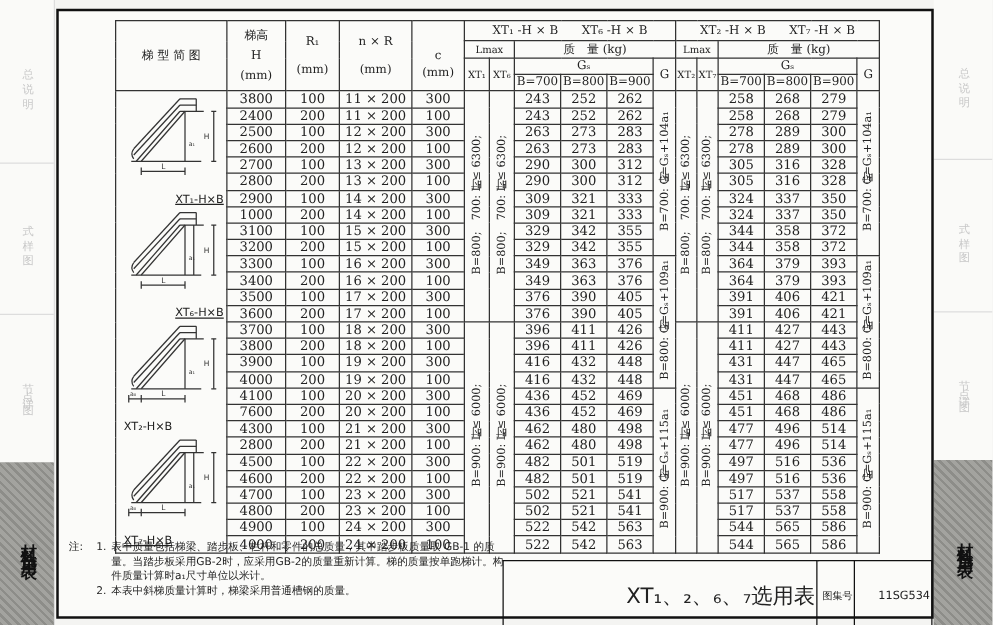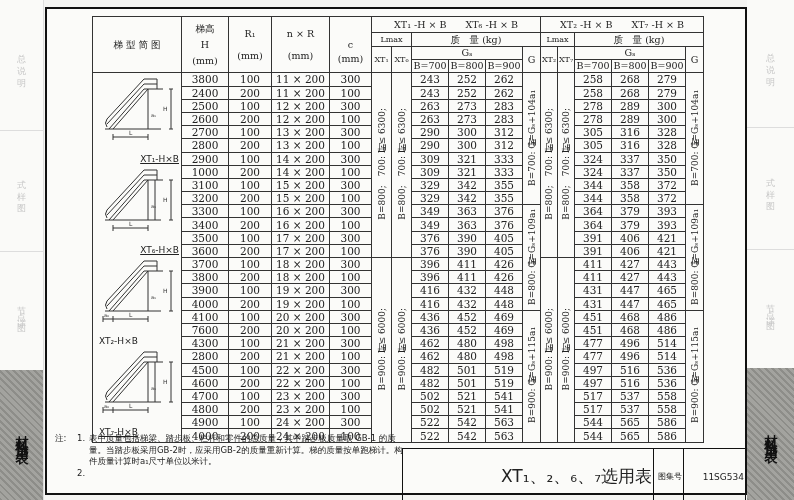--- a/index.html
+++ b/index.html
@@ -617,20 +617,21 @@
 
 <div class="notes">
   <div class="row">
     <span class="lbl">注:</span>
     <span class="num">1.</span>
     <span>表中质量包括梯梁、踏步板、栏杆和零件的总质量，其中踏步板质量取 GB-1 的质量。当踏步板采用GB-2时，应采用GB-2的质量重新计算。梯的质量按单跑梯计。构件质量计算时a₁尺寸单位以米计。</span>
   </div>
   <div class="row">
     <span class="lbl"></span>
     <span class="num">2.</span>
+    <span>本表中斜梯质量计算时，梯梁采用普通槽钢的质量。</span>
   </div>
 </div>
 
 <table class="titleblock">
   <tbody>
       <tr>
     <td colspan="9" class="tb-title">XT₁、₂、₆、₇选用表</td>
     <td style="width:30px;">图集号</td>
     <td style="width:62px;font-size:9px;">11SG534</td>
   </tr>

